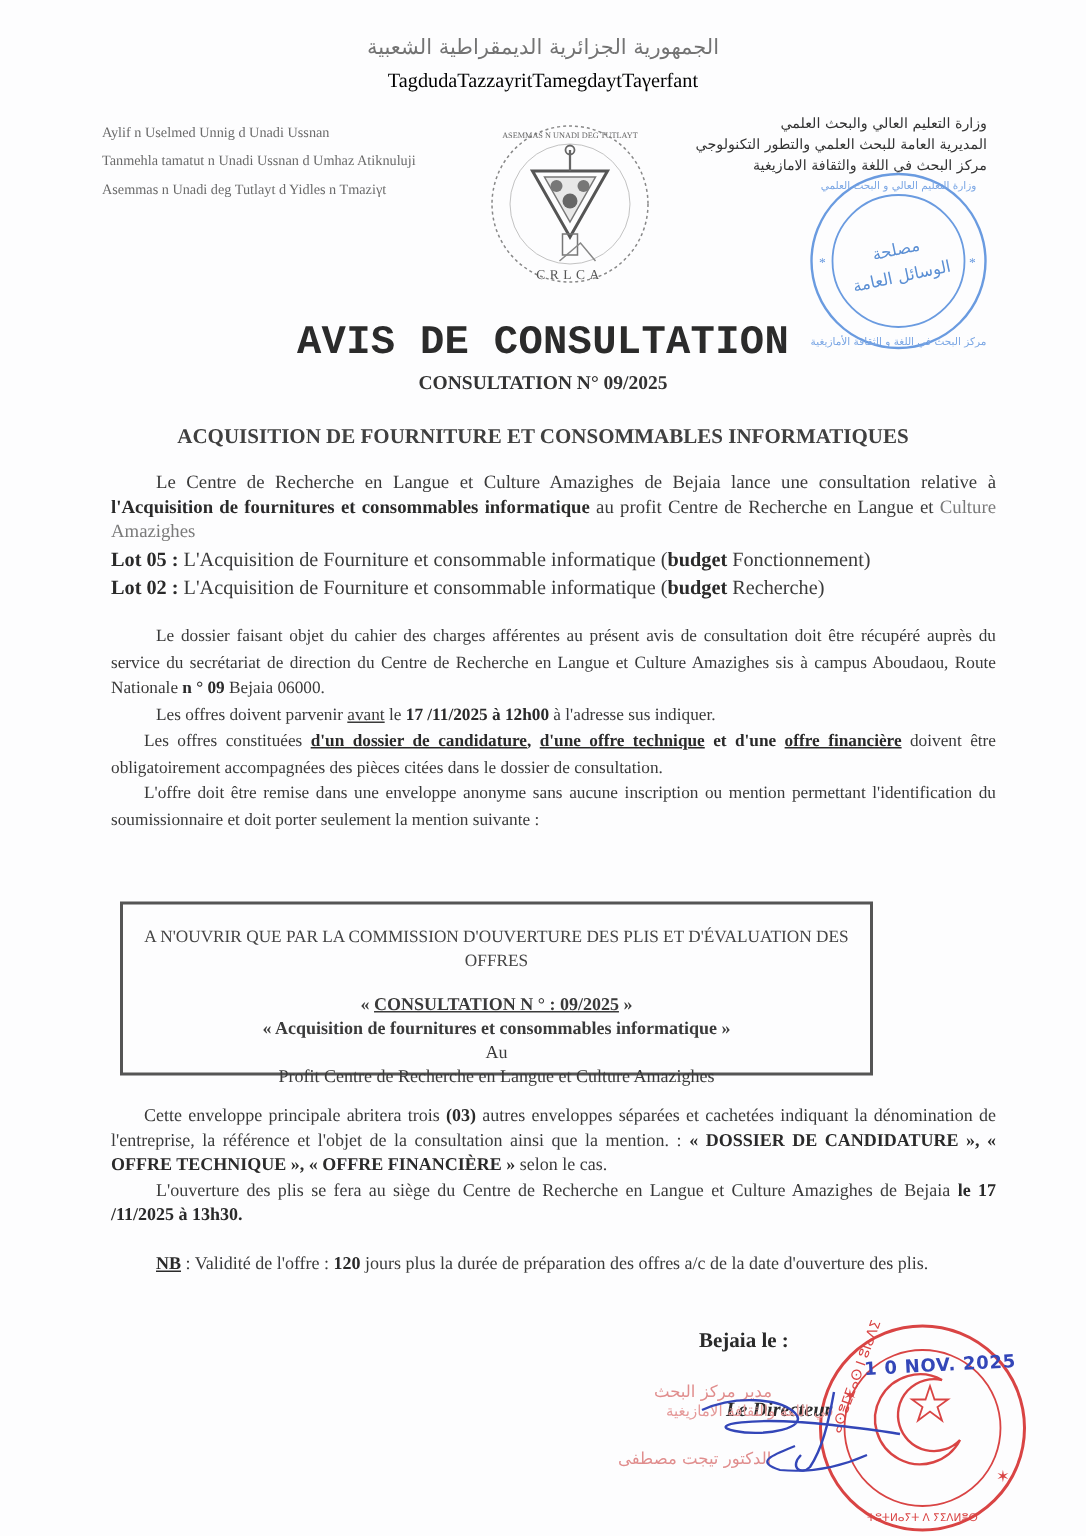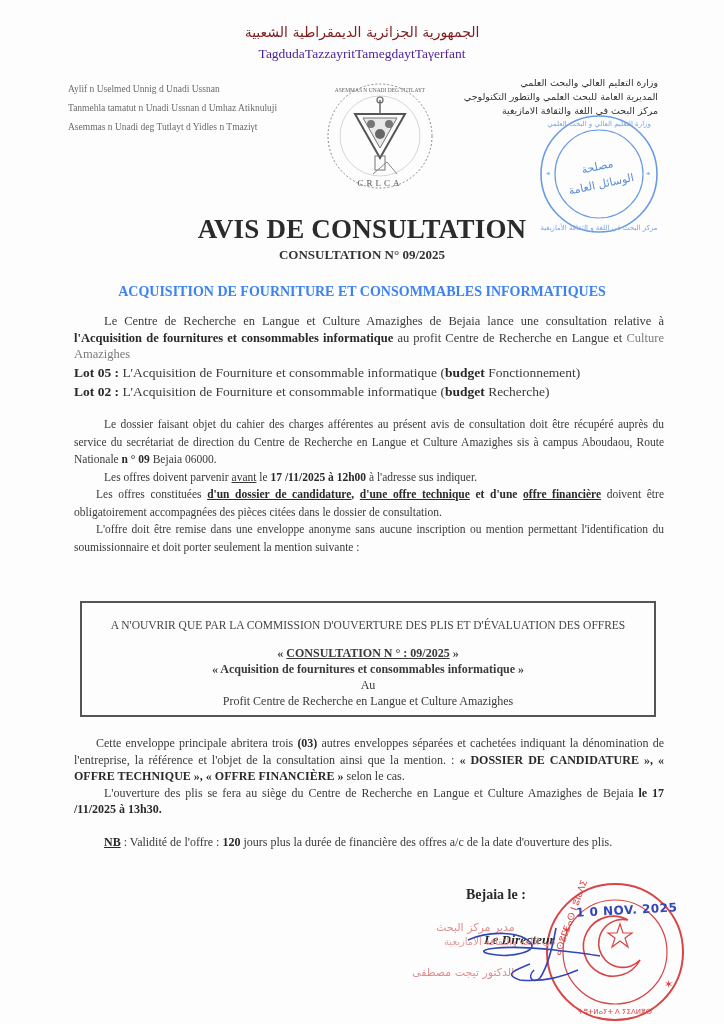--- a/index.html
+++ b/index.html
@@ -8,44 +8,44 @@
     background: #fdfdfe;
     font-family: "Liberation Serif", serif;
     color: #2a2a2a;
     position: relative;
   }
   .page { position: absolute; inset: 0; }
   .abs { position: absolute; }
   .center { text-align: center; }
 
   
-  .rep-ar { top: 24px; left: 0; width: 724px; font-family: "DejaVu Sans", sans-serif; font-size: 14px; color: #7f1d1d; direction: rtl; }
-  .rep-lat { top: 46px; left: 0; width: 724px; font-size: 13.5px; color: #4c1d95; text-align: center; }
+  .rep-ar { top: 24px; left: 0; width: 724px; font-family: "DejaVu Sans", sans-serif; font-size: 14px; color: #737373; direction: rtl; }
+  .rep-lat { top: 46px; left: 0; width: 724px; font-size: 13.5px; color: #000000; text-align: center; }
   .left-lines { left: 68px; top: 80px; font-size: 9.5px; color: #6a6a6a; line-height: 19px; }
   .right-lines { right: 66px; top: 76px; font-family: "DejaVu Sans", sans-serif; font-size: 9.5px; color: #333; direction: rtl; text-align: right; line-height: 14px; }
 
   .emblem { left: 315px; top: 78px; width: 130px; height: 120px; }
   .blue-stamp { left: 534px; top: 112px; width: 130px; height: 124px; }
   .red-stamp { left: 540px; top: 880px; width: 150px; height: 144px; }
 
   
-  .title-main { top: 214px; left: 0; width: 724px; font-size: 27px; font-weight: bold; color: #2b2b2b; letter-spacing: 0.2px; }
+  .title-main { top: 214px; left: 0; width: 724px; font-size: 27px; font-weight: bold; color: #2b2b2b; letter-spacing: 0.2px; font-family: Liberation Mono, monospace; }
   .title-sub { top: 247px; left: 0; width: 724px; font-size: 13px; font-weight: bold; color: #333; }
-  .title-acq { top: 284px; left: 0; width: 724px; font-size: 14px; font-weight: bold; color: #3b82f6; }
+  .title-acq { top: 284px; left: 0; width: 724px; font-size: 14px; font-weight: bold; color: #404040; }
 
   .body-text { left: 74px; width: 590px; font-size: 12.5px; line-height: 16.5px; color: #3a3a3a; text-align: justify; }
   .body-text p { margin: 0; }
   .indent { text-indent: 30px; }
   .indent2 { text-indent: 22px; }
   b { color: #2a2a2a; }
   .light { color: #7a7a7a; }
   .u { text-decoration: underline; }
 
   .box {
-    left: 80px; top: 601px; width: 576px; height: 116px;
+    left: 80px; top: 601px; width: 502px; height: 116px;
     border: 2px solid #555; box-sizing: border-box;
     font-size: 12px; line-height: 16px; color: #3a3a3a;
   }
   .box .l1 { margin-top: 14px; font-size: 11.5px; color: #444; }
   .box .l2 { font-weight: bold; margin-top: 12px; }
   .box .l3 { font-weight: bold; }
 
   .sig-bejaia { left: 466px; top: 887px; font-size: 14px; font-weight: bold; color: #2a2a2a; }
   .sig-dir { left: 484px; top: 932px; font-size: 13.5px; font-weight: bold; color: #2a2a2a; font-style: italic; }
   .date-stamp { left: 576px; top: 903px; font-family: "DejaVu Sans", sans-serif; font-size: 12px; font-weight: bold; color: #3346b8; transform: rotate(-3deg); letter-spacing: 0.5px; }
@@ -122,21 +122,21 @@
     <div class="l1">A N'OUVRIR QUE PAR LA COMMISSION D'OUVERTURE DES PLIS ET D'ÉVALUATION DES OFFRES</div>
     <div class="l2"><span>« </span><span class="u">CONSULTATION N ° : 09/2025</span><span> »</span></div>
     <div class="l3">« Acquisition de fournitures et consommables informatique »</div>
     <div>Au</div>
     <div>Profit Centre de Recherche en Langue et Culture Amazighes</div>
   </div>
 
   <div class="abs body-text" style="top:735px; font-size:12px; line-height:16.5px;">
     <p class="indent2"><span>Cette enveloppe principale abritera trois </span><b>(03)</b><span> autres enveloppes séparées et cachetées indiquant la dénomination de l'entreprise, la référence et l'objet de la consultation ainsi que la mention. : </span><b>« DOSSIER DE CANDIDATURE », « OFFRE TECHNIQUE », « OFFRE FINANCIÈRE »</b><span> selon le cas.</span></p>
     <p class="indent"><span>L'ouverture des plis se fera au siège du Centre de Recherche en Langue et Culture Amazighes de Bejaia </span><b>le 17 /11/2025 à 13h30.</b></p>
-    <p class="indent" style="margin-top:16px;"><b class="u">NB</b><span> : Validité de l'offre : </span><b>120</b><span> jours plus la durée de financière des offres a/c de la date d'ouverture des plis.</span></p>
+    <p class="indent" style="margin-top:16px;"><b class="u">NB</b><span> : Validité de l'offre : </span><b>120</b><span> jours plus la durée de préparation des offres a/c de la date d'ouverture des plis.</span></p>
   </div>
 
   <svg class="abs red-stamp" viewBox="0 0 150 144">
     <circle cx="75" cy="72" r="68" fill="none" stroke="#d94444" stroke-width="2"></circle>
     <circle cx="75" cy="72" r="52" fill="none" stroke="#d94444" stroke-width="1.2"></circle>
     <path d="M88 40 A30 30 0 1 0 100 80 A24 24 0 1 1 88 40 Z" fill="none" stroke="#d94444" stroke-width="1.6"></path>
     <polygon points="80,44 83,53 92,53 85,58 88,67 80,61 72,67 75,58 68,53 77,53" fill="none" stroke="#d94444" stroke-width="1.2"></polygon>
     <text x="20" y="76" font-family="DejaVu Sans, sans-serif" font-size="9" fill="#d94444" transform="rotate(-70 20 76)">ⴰⵙⴻⵎⵎⴰⵙ ⵏ ⵓⵏⴰⴷⵉ</text>
     <text x="75" y="134" text-anchor="middle" font-family="DejaVu Sans, sans-serif" font-size="7" fill="#d94444">ⵜⵓⵜⵍⴰⵢⵜ ⴷ ⵢⵉⴷⵍⴻⵙ</text>
     <text x="124" y="108" font-size="11" fill="#d94444">✶</text>

